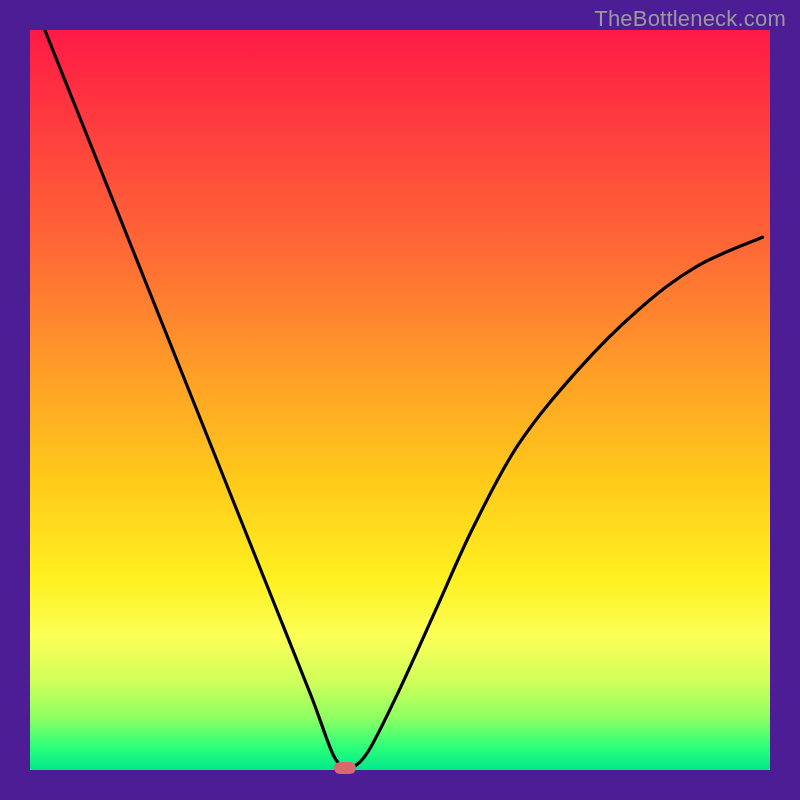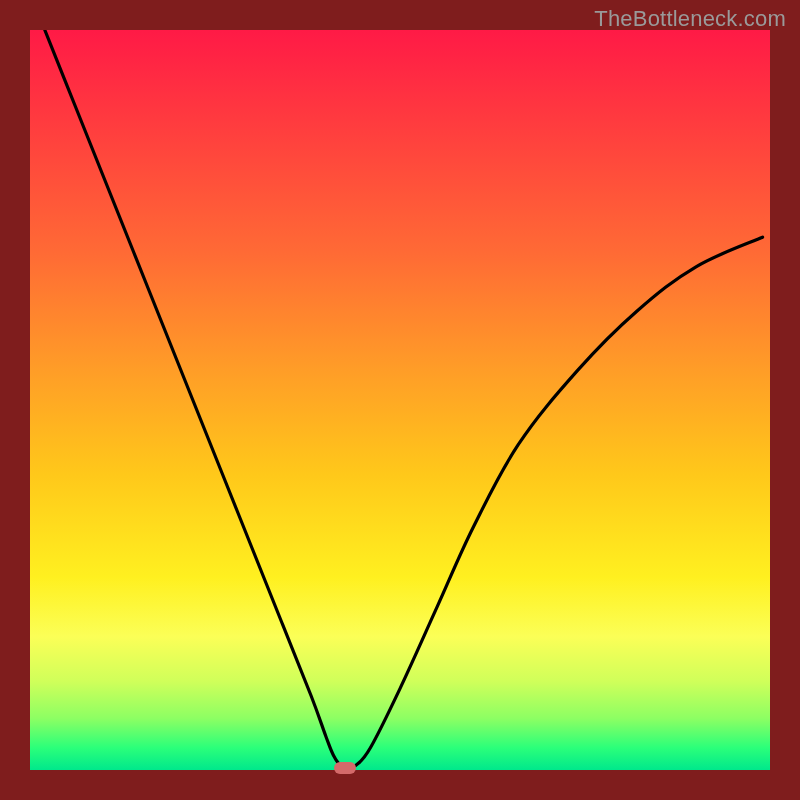--- a/index.html
+++ b/index.html
@@ -10,21 +10,21 @@
     background: #000;
     overflow: hidden;
     font-family: Arial, Helvetica, sans-serif;
   }
   .frame {
     position: absolute;
     left: 0;
     top: 0;
     width: 800px;
     height: 800px;
-    background: #7f1d1d;
+    background: #4c1d95;
   }
   .plot-area {
     position: absolute;
     left: 30px;
     top: 30px;
     width: 740px;
     height: 740px;
     
     background: linear-gradient(
       to bottom,

